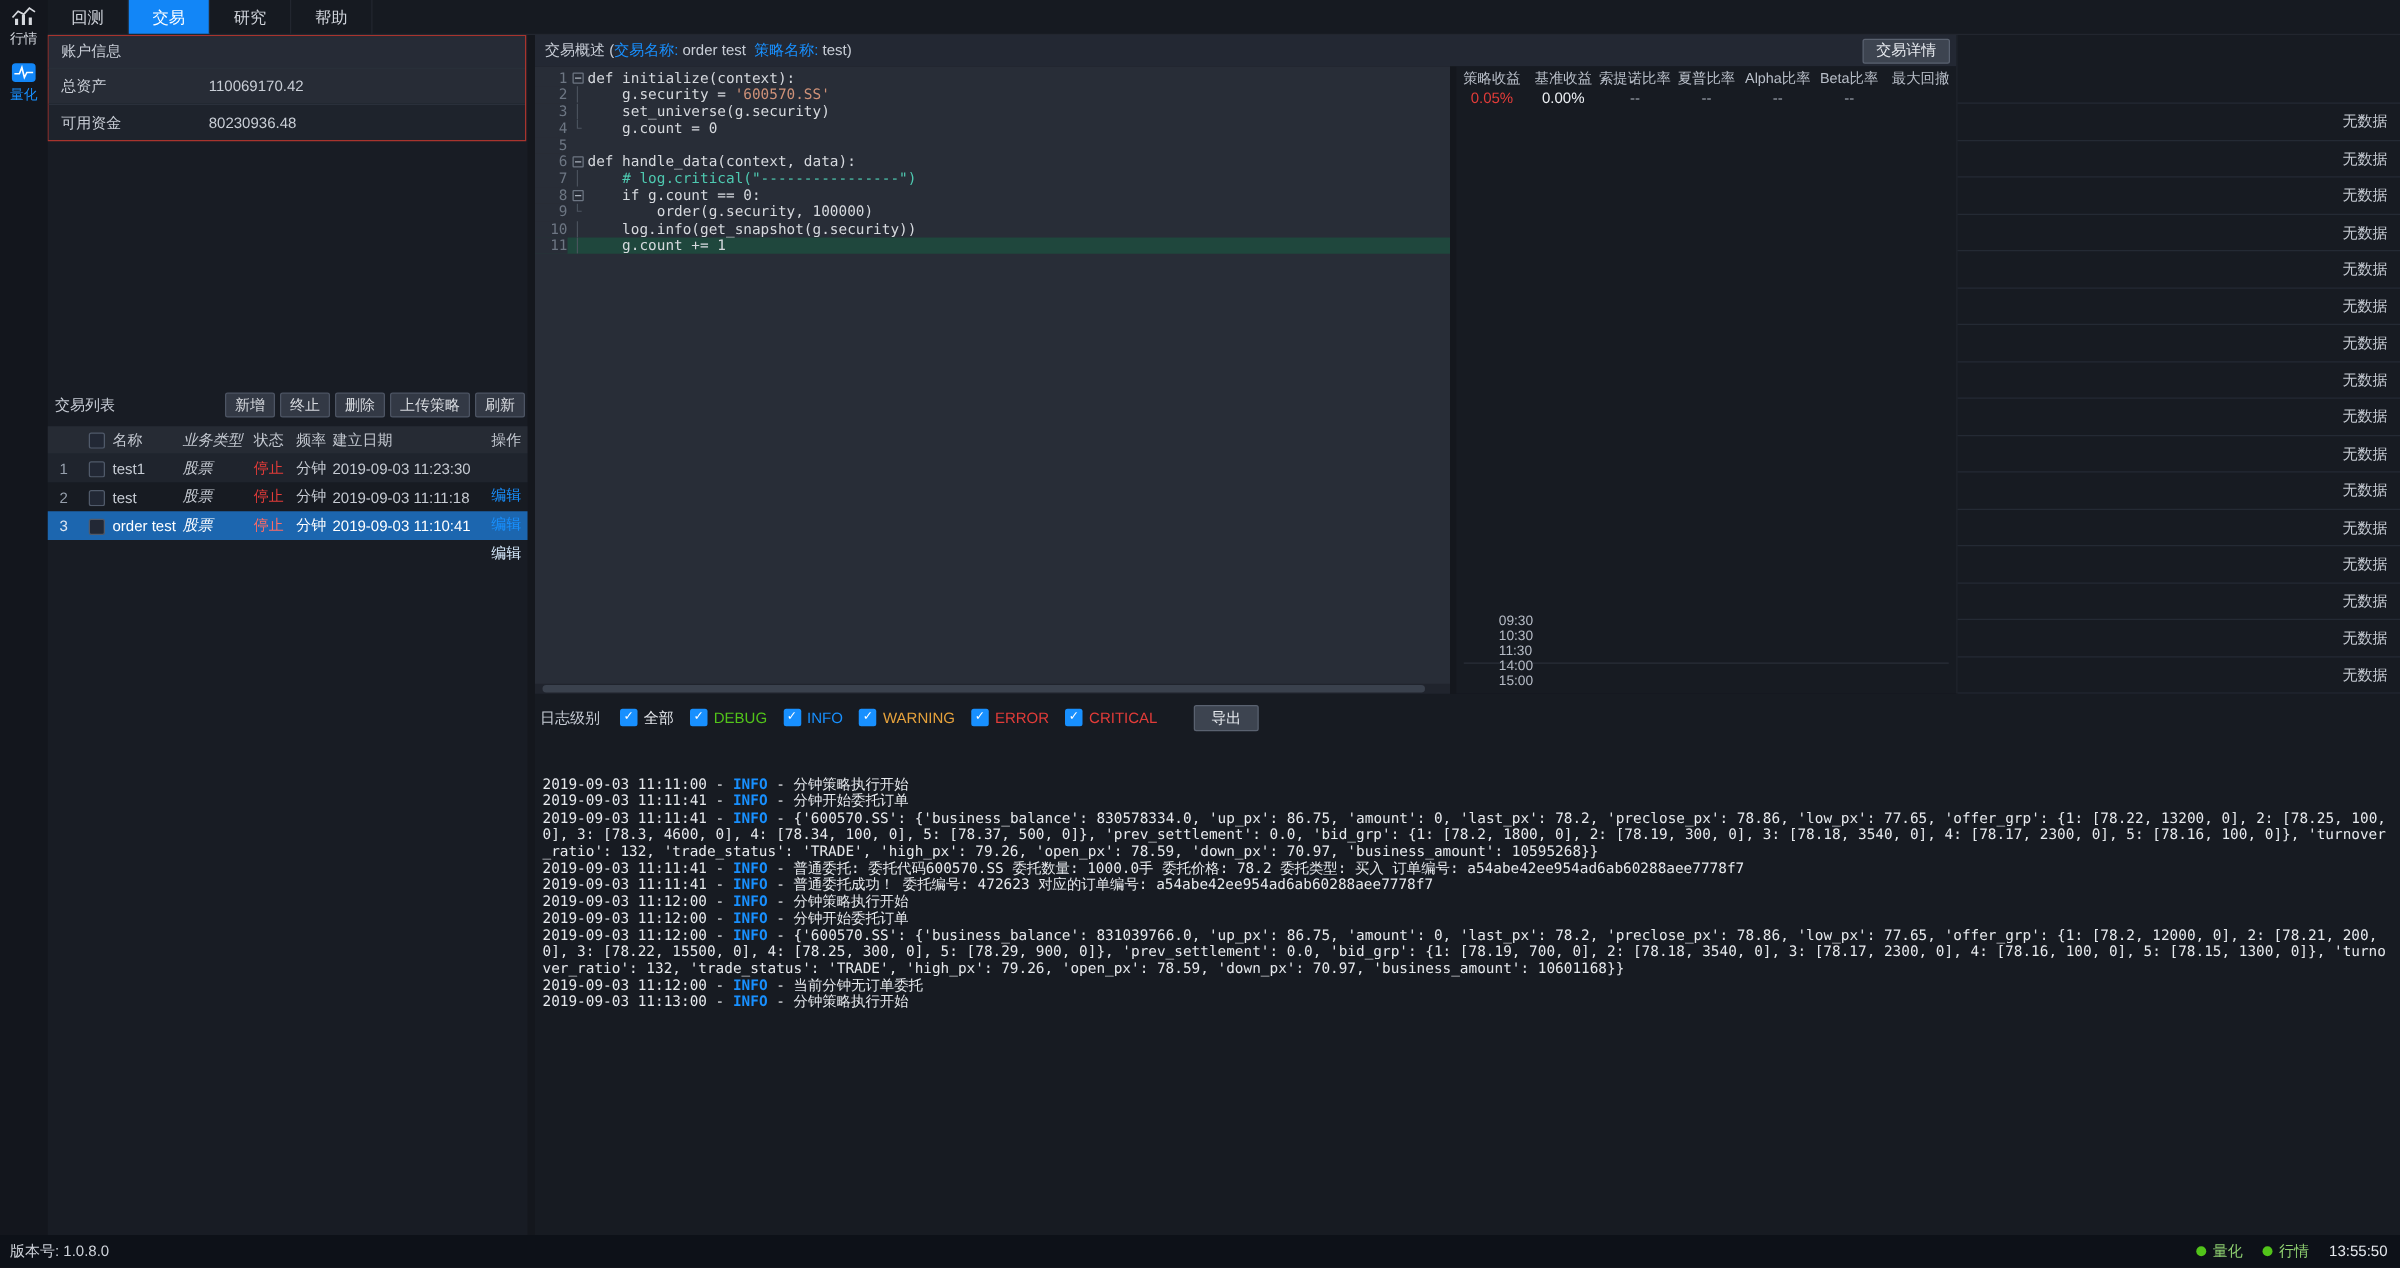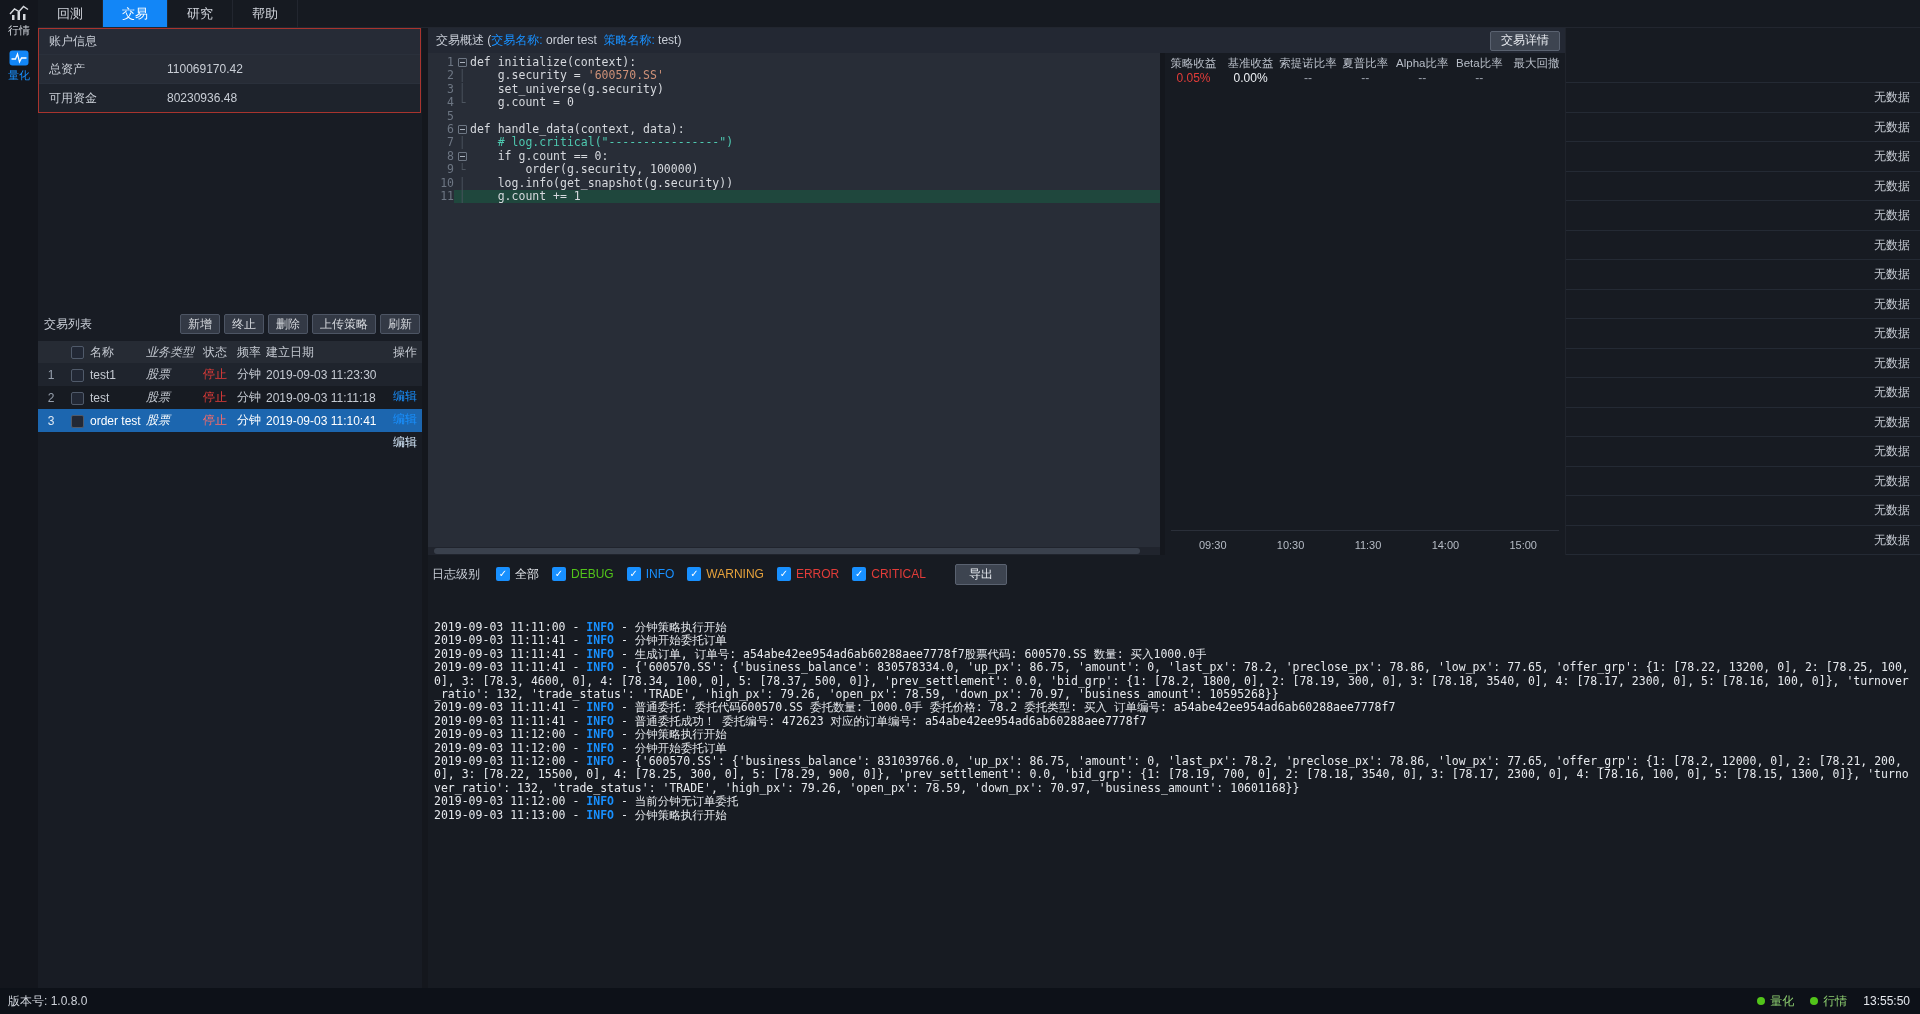--- a/index.html
+++ b/index.html
@@ -79,21 +79,21 @@
   
   .chart-panel { position:absolute; left:1165px; top:53px; width:400px; height:502px; background:#171b22; }
   .metrics { display:flex; padding-top:2px; }
   .metric { flex:1; text-align:center; }
   .m-label { font-size:11.5px; color:#b9bfc9; line-height:16px; white-space:nowrap; }
   .m-value { font-size:12px; line-height:15px; min-height:15px; }
   .tone-negative { color:#e23c39; }
   .tone-neutral { color:#eef1f5; }
   .tone-muted { color:#9aa0ab; }
   .chart-body { position:absolute; left:6px; right:6px; top:38px; bottom:24px; border-bottom:1px solid #2a2f39; }
-  .x-axis { position:absolute; left:34px; right:28px; bottom:4px; display:flex; justify-content:space-between; font-size:11px; color:#b6bcc6; }
+  .x-axis { position:absolute; left:34px; right:28px; bottom:4px; display:flex; justify-content:space-between; font-size:11px; color:#b6bcc6;flex-direction:column; }
 
   
   .nodata-panel { position:absolute; left:1565px; top:28px; width:355px; height:527px; background:#171b22; border-left:1px solid #20242c; }
   .nd-rows { position:absolute; left:0; right:0; top:54px; border-top:1px solid #242a34; }
   .nd-row { height:29.5px; line-height:29.5px; text-align:right; padding-right:10px; font-size:12px; color:#c6cbd3; border-bottom:1px solid #242a34; }
 
   
   .log-panel { position:absolute; left:428px; top:555px; right:0; bottom:26px; background:#171b22; }
   .log-toolbar { position:absolute; left:4px; top:8px; height:22px; display:flex; align-items:center; }
   .lt-label { font-size:12px; color:#c8cdd6; margin-right:16px; }
@@ -328,21 +328,20 @@
           <div class="filter">
             <span class="checkbox checked">✓</span>
             <span class="filter-label" style="color: rgb(226, 60, 57);">CRITICAL</span>
           </div>
         </div>
       <button class="export-btn">导出</button>
     </div>
     <div class="log-body">
         <div class="log-entry"><span class="log-time">2019-09-03 11:11:00</span><span class="log-sep"> - </span><span class="log-level" style="color: rgb(24, 144, 255);">INFO</span><span class="log-sep"> - </span><span class="log-msg">分钟策略执行开始</span></div>
         <div class="log-entry"><span class="log-time">2019-09-03 11:11:41</span><span class="log-sep"> - </span><span class="log-level" style="color: rgb(24, 144, 255);">INFO</span><span class="log-sep"> - </span><span class="log-msg">分钟开始委托订单</span></div>
-        <div class="log-entry"><span class="log-time">2019-09-03 11:11:41</span><span class="log-sep"> - </span><span class="log-level" style="color: rgb(24, 144, 255);">INFO</span><span class="log-sep"> - </span><span class="log-msg">生成订单, 订单号: a54abe42ee954ad6ab60288aee7778f7股票代码: 600570.SS 数量: 买入1000.0手</span></div>
         <div class="log-entry"><span class="log-time">2019-09-03 11:11:41</span><span class="log-sep"> - </span><span class="log-level" style="color: rgb(24, 144, 255);">INFO</span><span class="log-sep"> - </span><span class="log-msg">{'600570.SS': {'business_balance': 830578334.0, 'up_px': 86.75, 'amount': 0, 'last_px': 78.2, 'preclose_px': 78.86, 'low_px': 77.65, 'offer_grp': {1: [78.22, 13200, 0], 2: [78.25, 100, 0], 3: [78.3, 4600, 0], 4: [78.34, 100, 0], 5: [78.37, 500, 0]}, 'prev_settlement': 0.0, 'bid_grp': {1: [78.2, 1800, 0], 2: [78.19, 300, 0], 3: [78.18, 3540, 0], 4: [78.17, 2300, 0], 5: [78.16, 100, 0]}, 'turnover_ratio': 132, 'trade_status': 'TRADE', 'high_px': 79.26, 'open_px': 78.59, 'down_px': 70.97, 'business_amount': 10595268}}</span></div>
         <div class="log-entry"><span class="log-time">2019-09-03 11:11:41</span><span class="log-sep"> - </span><span class="log-level" style="color: rgb(24, 144, 255);">INFO</span><span class="log-sep"> - </span><span class="log-msg">普通委托: 委托代码600570.SS 委托数量: 1000.0手 委托价格: 78.2 委托类型: 买入 订单编号: a54abe42ee954ad6ab60288aee7778f7</span></div>
         <div class="log-entry"><span class="log-time">2019-09-03 11:11:41</span><span class="log-sep"> - </span><span class="log-level" style="color: rgb(24, 144, 255);">INFO</span><span class="log-sep"> - </span><span class="log-msg">普通委托成功！ 委托编号: 472623 对应的订单编号: a54abe42ee954ad6ab60288aee7778f7</span></div>
         <div class="log-entry"><span class="log-time">2019-09-03 11:12:00</span><span class="log-sep"> - </span><span class="log-level" style="color: rgb(24, 144, 255);">INFO</span><span class="log-sep"> - </span><span class="log-msg">分钟策略执行开始</span></div>
         <div class="log-entry"><span class="log-time">2019-09-03 11:12:00</span><span class="log-sep"> - </span><span class="log-level" style="color: rgb(24, 144, 255);">INFO</span><span class="log-sep"> - </span><span class="log-msg">分钟开始委托订单</span></div>
         <div class="log-entry"><span class="log-time">2019-09-03 11:12:00</span><span class="log-sep"> - </span><span class="log-level" style="color: rgb(24, 144, 255);">INFO</span><span class="log-sep"> - </span><span class="log-msg">{'600570.SS': {'business_balance': 831039766.0, 'up_px': 86.75, 'amount': 0, 'last_px': 78.2, 'preclose_px': 78.86, 'low_px': 77.65, 'offer_grp': {1: [78.2, 12000, 0], 2: [78.21, 200, 0], 3: [78.22, 15500, 0], 4: [78.25, 300, 0], 5: [78.29, 900, 0]}, 'prev_settlement': 0.0, 'bid_grp': {1: [78.19, 700, 0], 2: [78.18, 3540, 0], 3: [78.17, 2300, 0], 4: [78.16, 100, 0], 5: [78.15, 1300, 0]}, 'turnover_ratio': 132, 'trade_status': 'TRADE', 'high_px': 79.26, 'open_px': 78.59, 'down_px': 70.97, 'business_amount': 10601168}}</span></div>
         <div class="log-entry"><span class="log-time">2019-09-03 11:12:00</span><span class="log-sep"> - </span><span class="log-level" style="color: rgb(24, 144, 255);">INFO</span><span class="log-sep"> - </span><span class="log-msg">当前分钟无订单委托</span></div>
         <div class="log-entry"><span class="log-time">2019-09-03 11:13:00</span><span class="log-sep"> - </span><span class="log-level" style="color: rgb(24, 144, 255);">INFO</span><span class="log-sep"> - </span><span class="log-msg">分钟策略执行开始</span></div>
       </div>
   </div>

